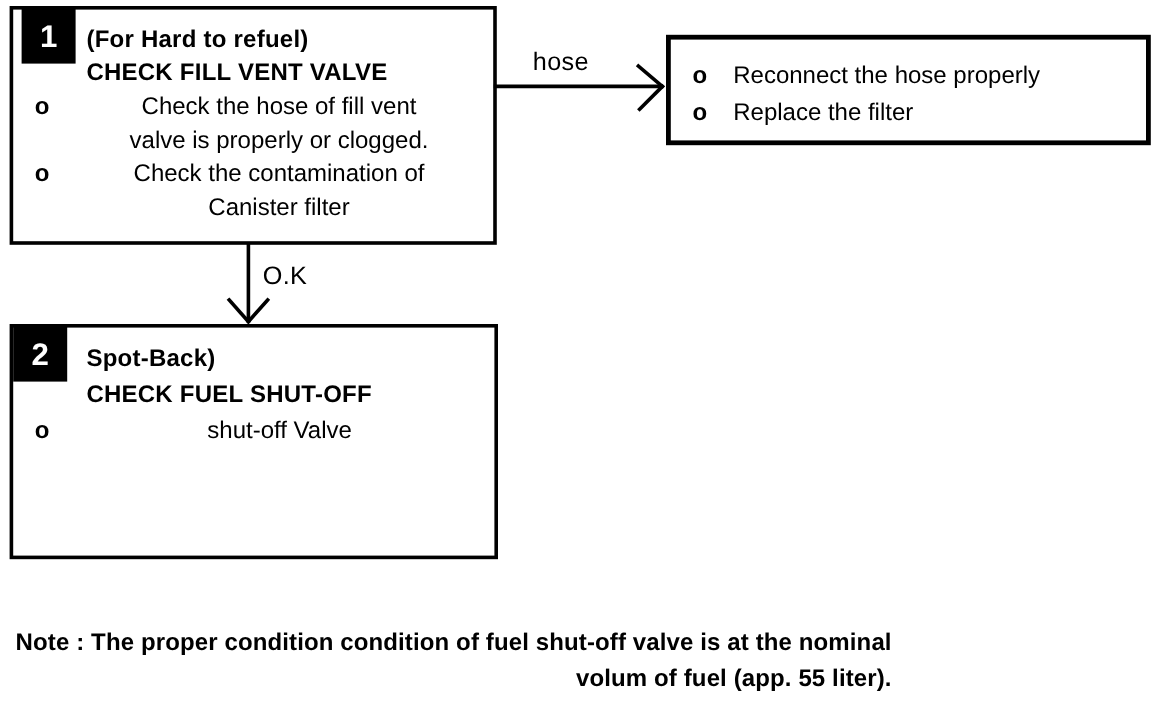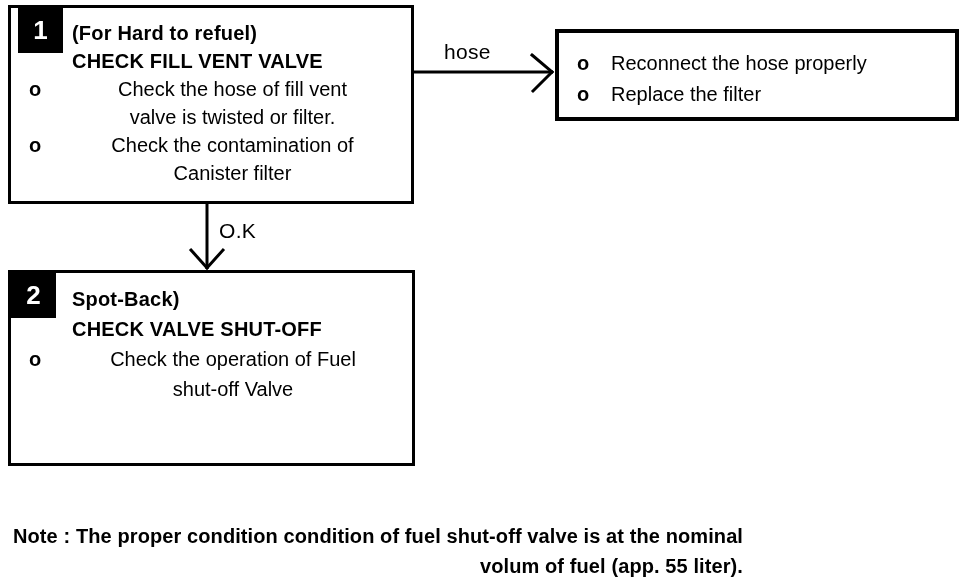--- a/index.html
+++ b/index.html
@@ -114,21 +114,21 @@
     <div class="badge">1</div>
     <div class="box-content">
       <div class="title-block">
         <span class="title-line">(For Hard to refuel)</span>
         <span class="title-line">CHECK FILL VENT VALVE</span>
       </div>
       <div class="bullet-row">
         <span class="bullet-marker">o</span>
         <span class="bullet-lines">
           <span class="bullet-line">Check the hose of fill vent</span>
-          <span class="bullet-line">valve is twisted or filter.</span>
+          <span class="bullet-line">valve is properly or clogged.</span>
         </span>
       </div>
       <div class="bullet-row">
         <span class="bullet-marker">o</span>
         <span class="bullet-lines">
           <span class="bullet-line">Check the contamination of</span>
           <span class="bullet-line">Canister filter</span>
         </span>
       </div>
     </div>
@@ -145,26 +145,25 @@
         <span class="bullet-lines">Replace the filter</span>
       </div>
     </div>
   </div>
 
   <div class="flowbox" id="box2">
     <div class="badge">2</div>
     <div class="box-content">
       <div class="title-block">
         <span class="title-line">Spot-Back)</span>
-        <span class="title-line">CHECK VALVE SHUT-OFF</span>
+        <span class="title-line">CHECK FUEL SHUT-OFF</span>
       </div>
       <div class="bullet-row">
         <span class="bullet-marker">o</span>
         <span class="bullet-lines">
-          <span class="bullet-line">Check the operation of Fuel</span>
           <span class="bullet-line">shut-off Valve</span>
         </span>
       </div>
     </div>
   </div>
 
   <svg class="arrow-layer" viewBox="0 0 976 586" xmlns="http://www.w3.org/2000/svg">
 
     <g stroke="#000000" stroke-width="3" fill="none" stroke-linecap="square">
       <line x1="413" y1="72" x2="551" y2="72"></line>

